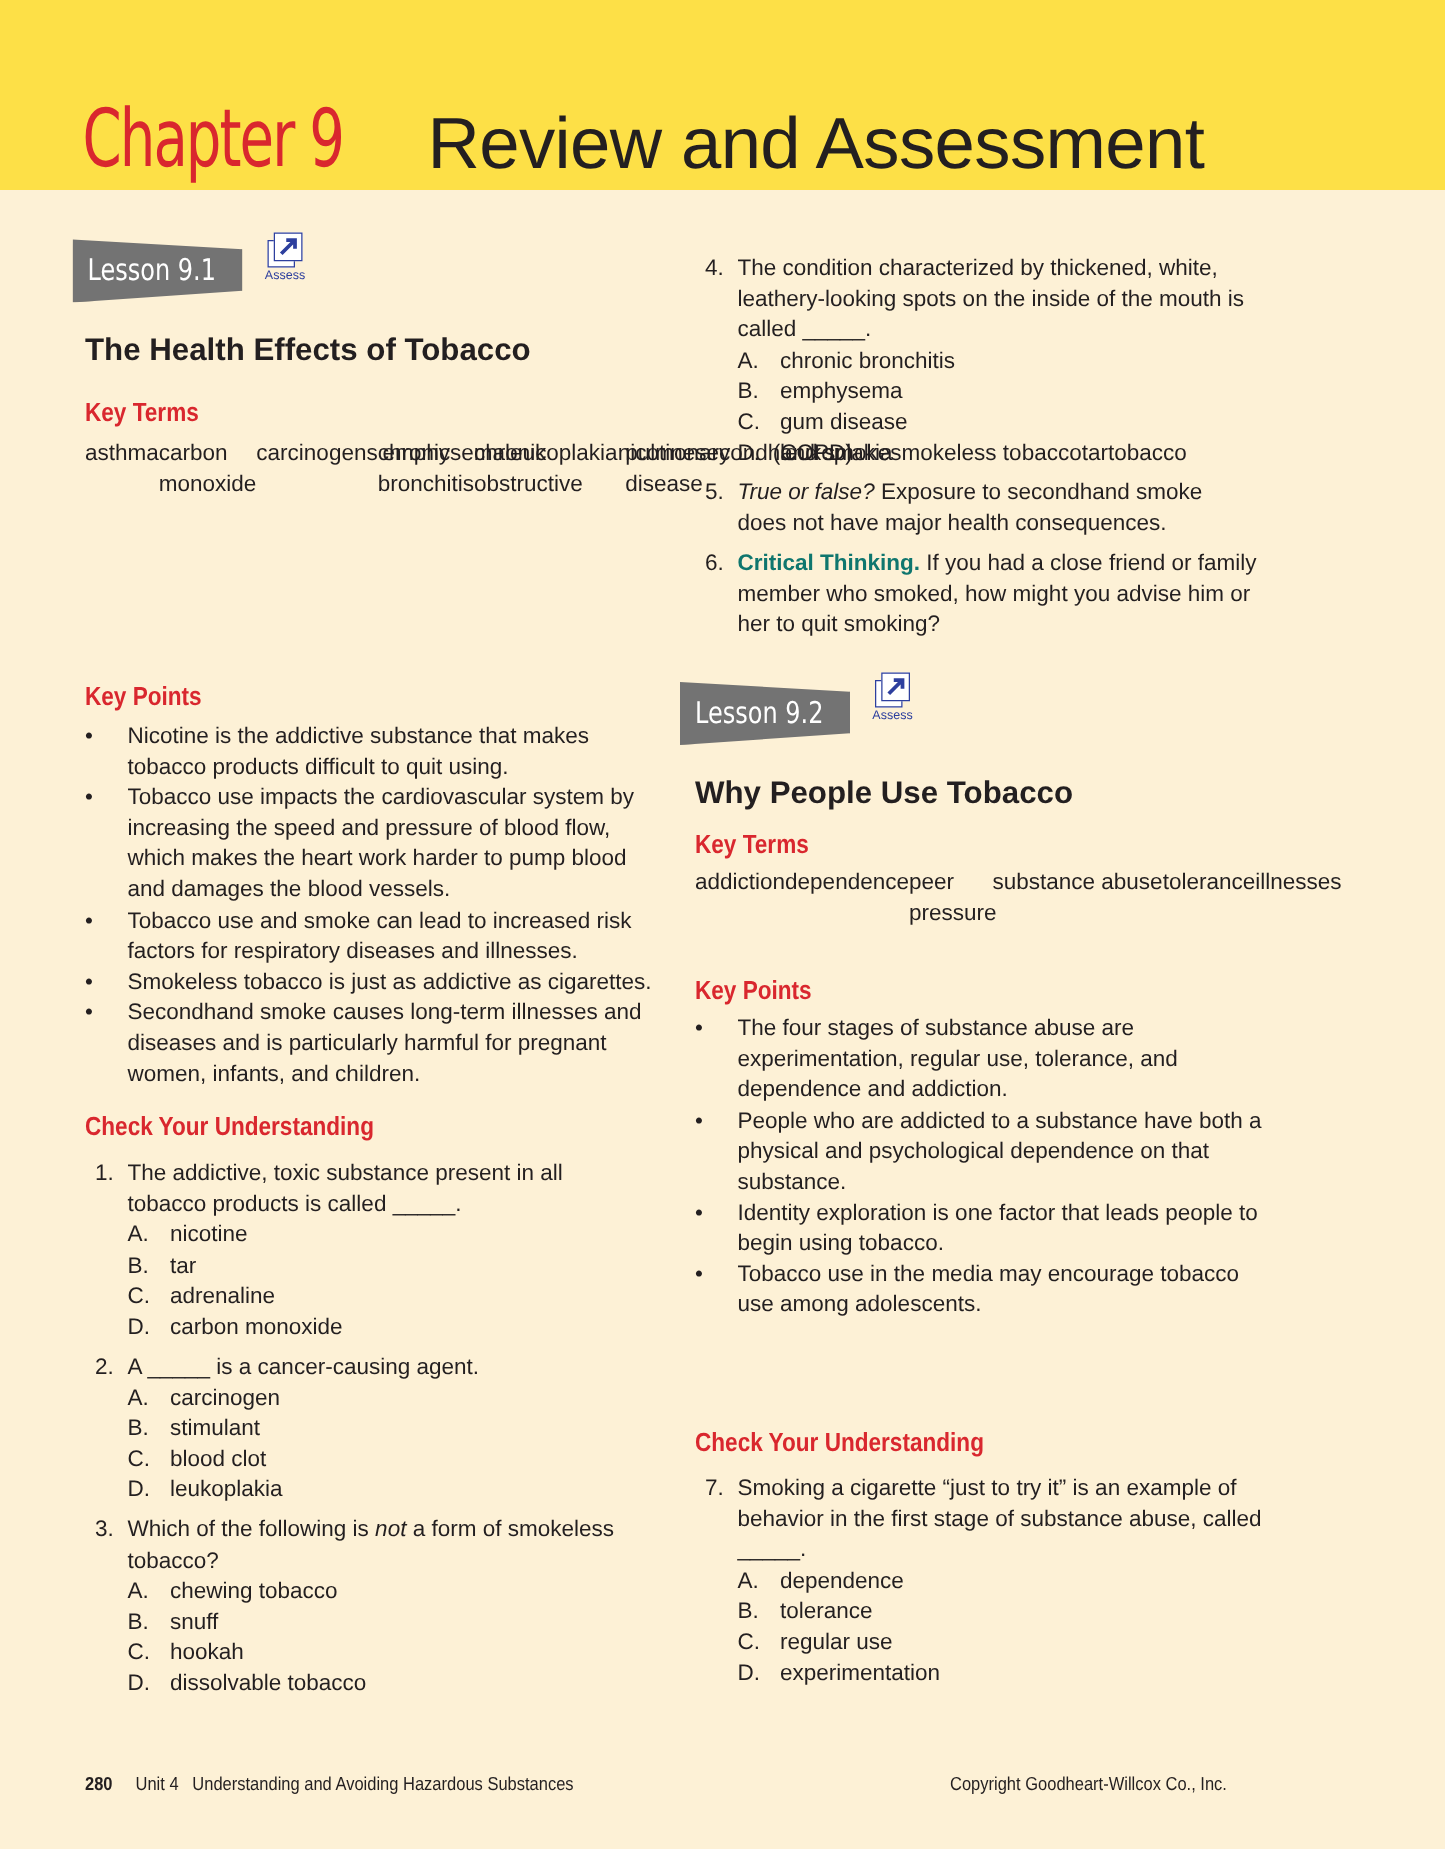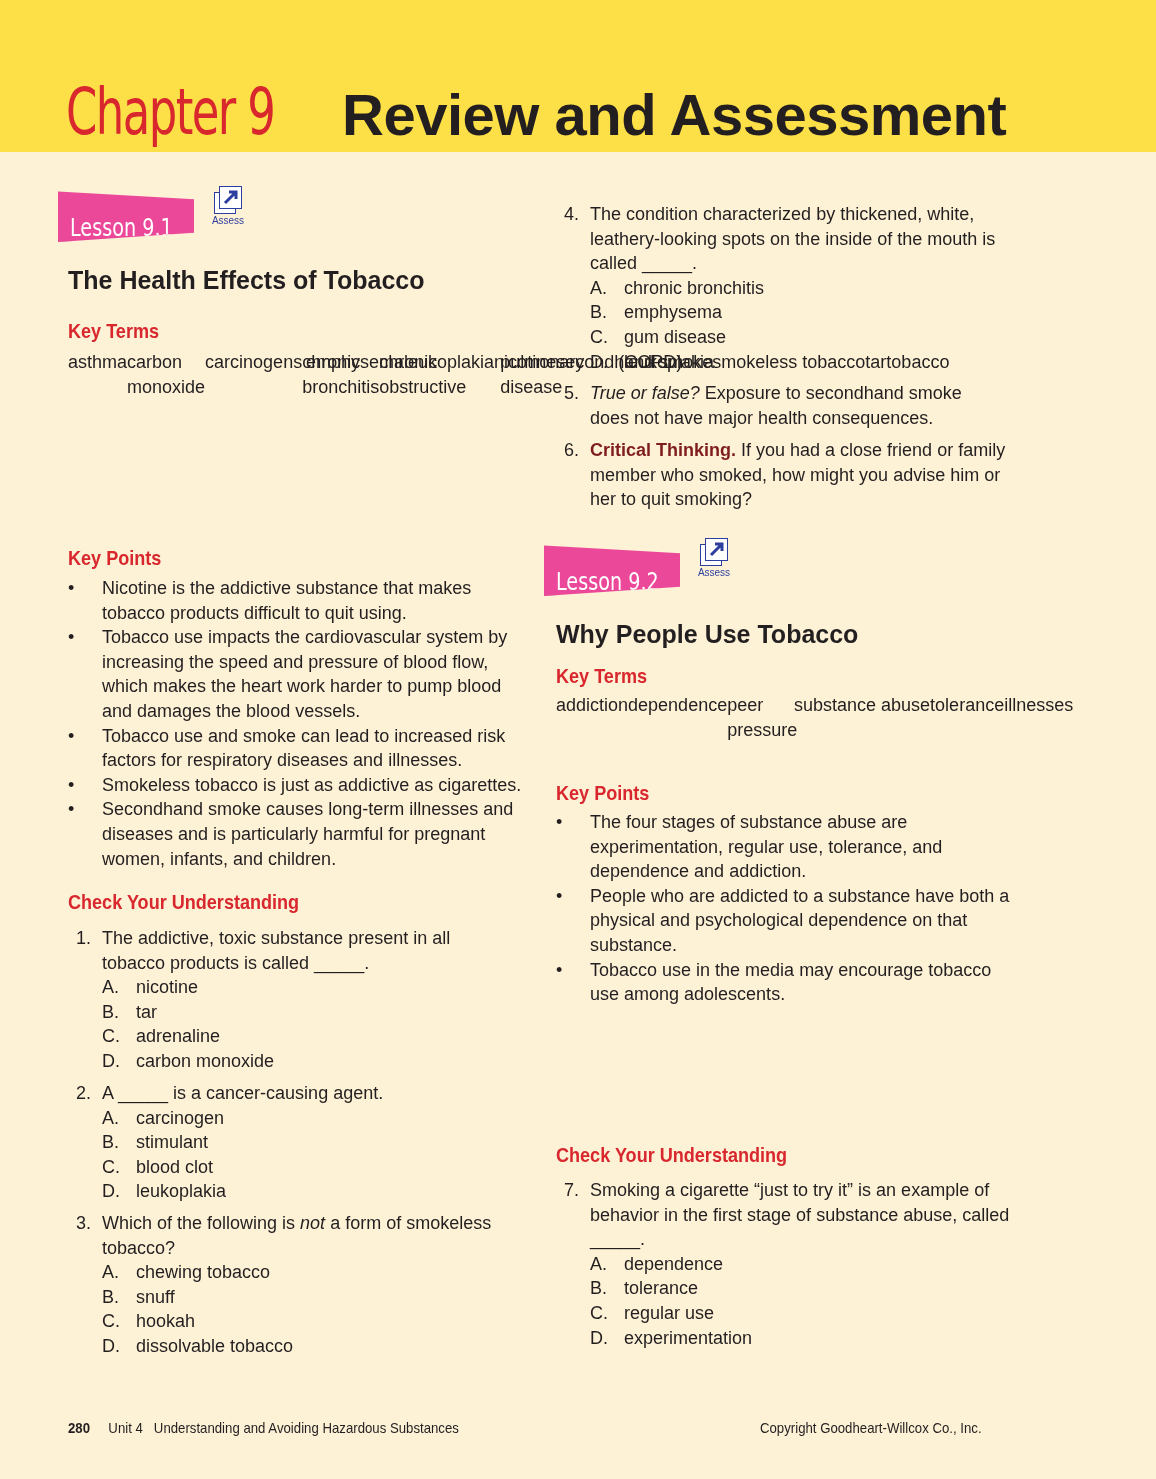--- a/index.html
+++ b/index.html
@@ -1,24 +1,24 @@
 <!DOCTYPE html>
 <html><head>
 <meta charset="utf-8">
 <style>
   html, body { margin:0; padding:0; }
   body { width:1156px; height:1479px; background:#fdf1d6; position:relative; overflow:hidden;
          font-family:"Liberation Sans", sans-serif; color:#231f20; }
   .banner { position:absolute; left:0; top:0; width:1156px; height:152px; background:#fde047; }
   .chapter { position:absolute; left:66px; top:80px; font-family:"DejaVu Sans Condensed","DejaVu Sans", sans-serif;
              font-size:64px; color:#d9272e; letter-spacing:-2px; transform:scaleX(0.78); transform-origin:left top; line-height:1; }
-  .title { position:absolute; left:342px; top:86px; font-size:58px; font-weight:bold; color:#231f20; line-height:1; letter-spacing:-0.5px; }
-  .lesson-tab { position:absolute; width:136px; height:52px; background:#ec4899; color:#fff;
+  .title { position:absolute; left:342px; top:86px; font-size:58px; font-weight:normal; color:#231f20; line-height:1; letter-spacing:-0.5px; }
+  .lesson-tab { position:absolute; width:136px; height:52px; background:#737373; color:#fff;
                 clip-path:polygon(0 3%,100% 18%,100% 82%,0 100%); box-shadow:0 4px 4px rgba(0,0,0,.3);
-                font-family:"DejaVu Sans", sans-serif; font-size:24px; display:flex; align-items:flex-end; padding-left:12px; box-sizing:border-box; }
+                font-family:"DejaVu Sans", sans-serif; font-size:24px; display:flex; align-items:center; padding-left:12px; box-sizing:border-box; }
   .lesson-tab span { display:inline-block; transform:scaleX(0.8); transform-origin:left center; white-space:nowrap; }
   .assess { position:absolute; width:40px; height:46px; text-align:center; }
   .assess .ico { width:28px; height:28px; margin:0 auto; position:relative; }
   .assess .back { position:absolute; left:0; top:6px; width:22px; height:22px; border:1.5px solid #2d3f9e; background:#fff; box-sizing:border-box; }
   .assess .front { position:absolute; left:5px; top:0; width:23px; height:23px; border:1.5px solid #2d3f9e; background:#fff; box-sizing:border-box; }
   .assess .lbl { font-size:10px; color:#2d3f9e; margin-top:1px; }
   h2 { position:absolute; margin:0; font-size:25px; font-weight:bold; color:#231f20; }
   h3 { position:absolute; margin:0; font-size:21px; font-weight:bold; color:#d9272e;
        transform:scaleX(0.86); transform-origin:left top; white-space:nowrap; }
   .terms { position:absolute; font-size:18px; line-height:24.6px; display:flex; }
@@ -26,21 +26,21 @@
   .indent { padding-left:34px; }
   ul.kp { position:absolute; margin:0; padding:0; list-style:none; font-size:18px; line-height:24.6px; }
   ul.kp li { position:relative; padding-left:34px; }
   ul.kp li::before { content:"•"; position:absolute; left:0; }
   .q { position:absolute; font-size:18px; line-height:24.6px; }
   .q .stem { display:flex; }
   .q .num { width:26px; flex-shrink:0; text-align:left; }
   .q .opts { padding-left:26px; }
   .q .opt { display:flex; }
   .q .opt .l { width:34px; }
-  .ct { color:#7f1d1d; font-weight:bold; }
+  .ct { color:#0f766e; font-weight:bold; }
   .footer { position:absolute; top:1419px; font-size:15px; transform:scaleX(0.88); transform-origin:left top; white-space:nowrap; }
 </style>
 </head>
 <body>
 
 <div class="banner">
   <div class="chapter">Chapter 9</div>
   <div class="title">Review and Assessment</div>
 </div>
 
@@ -221,20 +221,21 @@
   <div class="col">
     <div>substance abuse</div>
     <div>tolerance</div>
     <div>illnesses</div>
   </div>
 </div>
 <h3 style="left:556px;top:781px;">Key Points</h3>
 <ul class="kp" style="left:556px;top:810px;width:466px;">
   <li>The four stages of substance abuse are experimentation, regular use, tolerance, and dependence and addiction.</li>
   <li>People who are addicted to a substance have both a physical and psychological dependence on that substance.</li>
+  <li>Identity exploration is one factor that leads people to begin using tobacco.</li>
   <li>Tobacco use in the media may encourage tobacco use among adolescents.</li>
 </ul>
 <h3 style="left:556px;top:1143px;">Check Your Understanding</h3>
 <div class="q" style="left:564px;top:1178px;width:450px;">
   <div class="stem">
       <span class="num">7.</span>
       <span>Smoking a cigarette “just to try it” is an example of behavior in the first stage of substance abuse, called _____.</span>
     </div>
   <div class="opts">
     <div class="opt">

